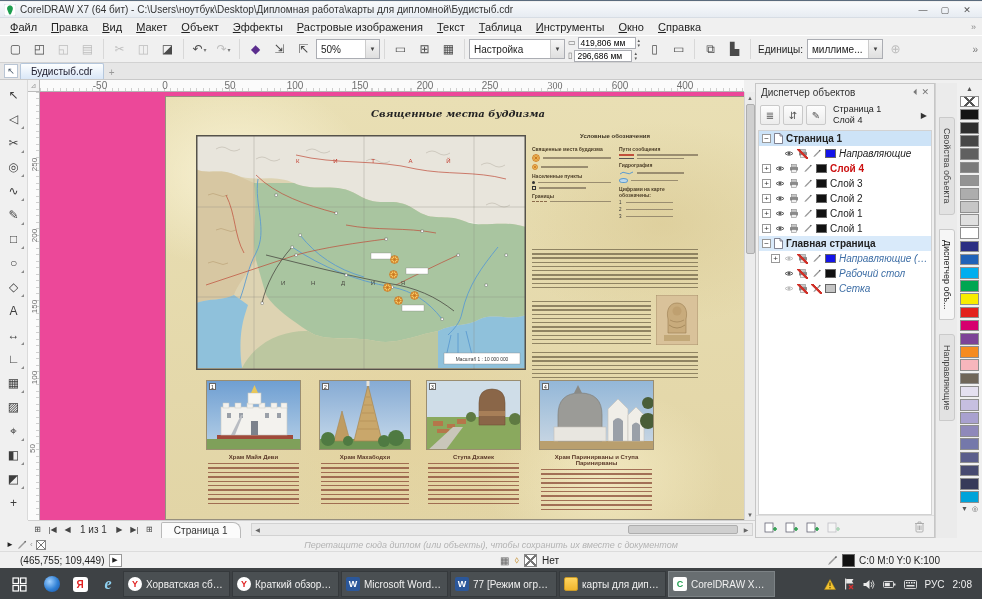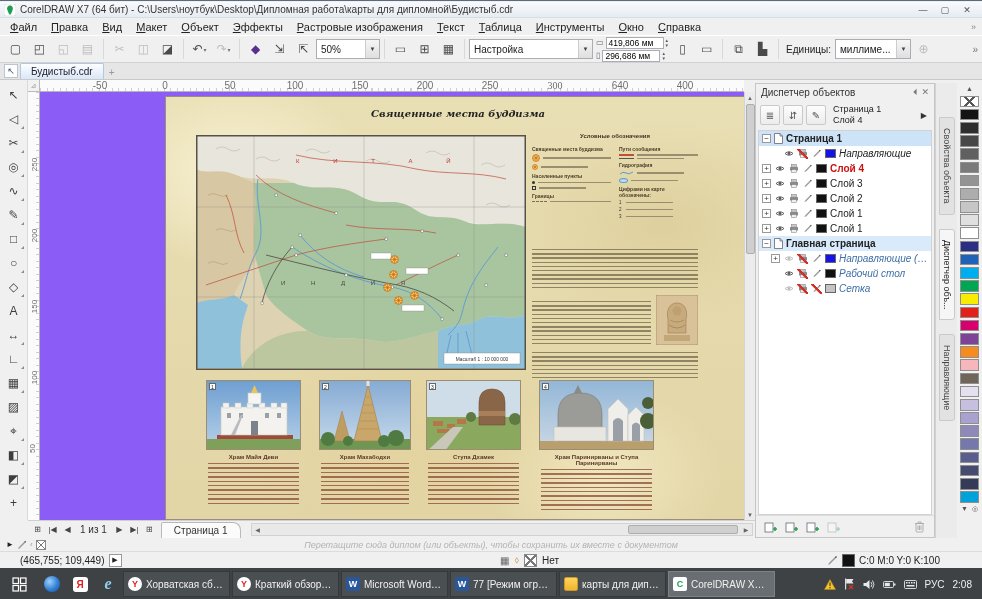--- a/index.html
+++ b/index.html
@@ -49,21 +49,21 @@
 .tool .fcorner{position:absolute;right:2px;bottom:2px;width:0;height:0;border-left:3px solid transparent;border-bottom:3px solid #8a8a8a}
 
 
 .ruler-corner{position:absolute;left:28px;top:79px;width:12px;height:12px;background:#f2f2f2;border-right:1px solid #bbb;border-bottom:1px solid #bbb;display:flex;align-items:center;justify-content:center;font-size:7px;color:#999}
 .hruler{position:absolute;left:40px;top:79px;width:704px;height:12px;background:#fbfbfb;border-bottom:1px solid #b5b5b5;background-image:repeating-linear-gradient(90deg,#cfcfcf 0 1px,transparent 1px 6.5px);background-size:100% 4px;background-position:0 8px;background-repeat:no-repeat}
 .rnum{position:absolute;top:0;font-size:10px;color:#6f6f6f;transform:translateX(-50%)}
 .vruler{position:absolute;left:28px;top:91px;width:12px;height:428px;background:#fbfbfb;border-right:1px solid #b5b5b5;background-image:repeating-linear-gradient(180deg,#cfcfcf 0 1px,transparent 1px 6.5px);background-size:4px 100%;background-position:8px 0;background-repeat:no-repeat}
 .vnum{position:absolute;left:0;font-size:8px;color:#6f6f6f;transform:rotate(-90deg);transform-origin:center}
 
 
-.canvas{position:absolute;left:40px;top:91px;width:715px;height:428px;background:#8b5cf6;overflow:hidden}
+.canvas{position:absolute;left:40px;top:91px;width:715px;height:428px;background:#ec4899;overflow:hidden}
 .vscroll{position:absolute;right:0;top:0;width:11px;height:100%;background:#ececec;border-left:1px solid #d4d4d4}
 .vs-arr{height:11px;display:flex;align-items:center;justify-content:center;font-size:6px;color:#666}
 .vs-thumb{position:absolute;left:1px;top:12px;width:9px;height:150px;background:#cfcfcf;border:1px solid #aeaeae;border-radius:2px}
 .page{position:absolute;left:125px;top:4px;width:586px;height:424px;border:1px solid #97907e;box-shadow:2px 2px 0 rgba(70,70,70,.5);
 background:
  radial-gradient(ellipse 220px 160px at 12% 18%,rgba(255,250,225,.7),transparent 60%),
  radial-gradient(ellipse 260px 170px at 85% 30%,rgba(214,196,140,.5),transparent 60%),
  radial-gradient(ellipse 300px 210px at 42% 78%,rgba(228,208,152,.6),transparent 60%),
  radial-gradient(ellipse 200px 150px at 75% 90%,rgba(250,242,205,.6),transparent 60%),
  linear-gradient(#e9dfb4,#e2d5a6)}
@@ -305,21 +305,21 @@
         <span class="tb">
           <span>▭</span>
         </span>
         <span class="tb">
           <span>⊞</span>
         </span>
         <span class="tb">
           <span>▦</span>
         </span>
         <span class="sep"></span>
-        <span class="combo" style="width: 124px;">
+        <span class="combo" style="width: 96px;">
           <span class="cval">Настройка</span>
           <span class="arr">▼</span>
         </span>
         <span class="szblk">
           <span class="szrow">
             <span class="szico">▭</span>
             <span class="szfield">419,806 мм</span>
             <span class="spin">
               <span>▴</span>
               <span>▾</span>
@@ -392,21 +392,21 @@
   <div class="ruler-corner">⊿</div>
   <div class="hruler">
       <span class="rnum" style="left: 60px;">-50</span>
       <span class="rnum" style="left: 125px;">0</span>
       <span class="rnum" style="left: 190px;">50</span>
       <span class="rnum" style="left: 255px;">100</span>
       <span class="rnum" style="left: 320px;">150</span>
       <span class="rnum" style="left: 385px;">200</span>
       <span class="rnum" style="left: 450px;">250</span>
       <span class="rnum" style="left: 515px; font-family: Liberation Serif, serif;">300</span>
-      <span class="rnum" style="left: 580px;">640</span>
+      <span class="rnum" style="left: 580px;">600</span>
       <span class="rnum" style="left: 645px;">400</span>
     </div>
   <div class="vruler">
       <span class="vnum" style="top: 68px;">250</span>
       <span class="vnum" style="top: 139px;">200</span>
       <span class="vnum" style="top: 210px;">150</span>
       <span class="vnum" style="top: 281px;">100</span>
       <span class="vnum" style="top: 352px;">50</span>
     </div>
 

